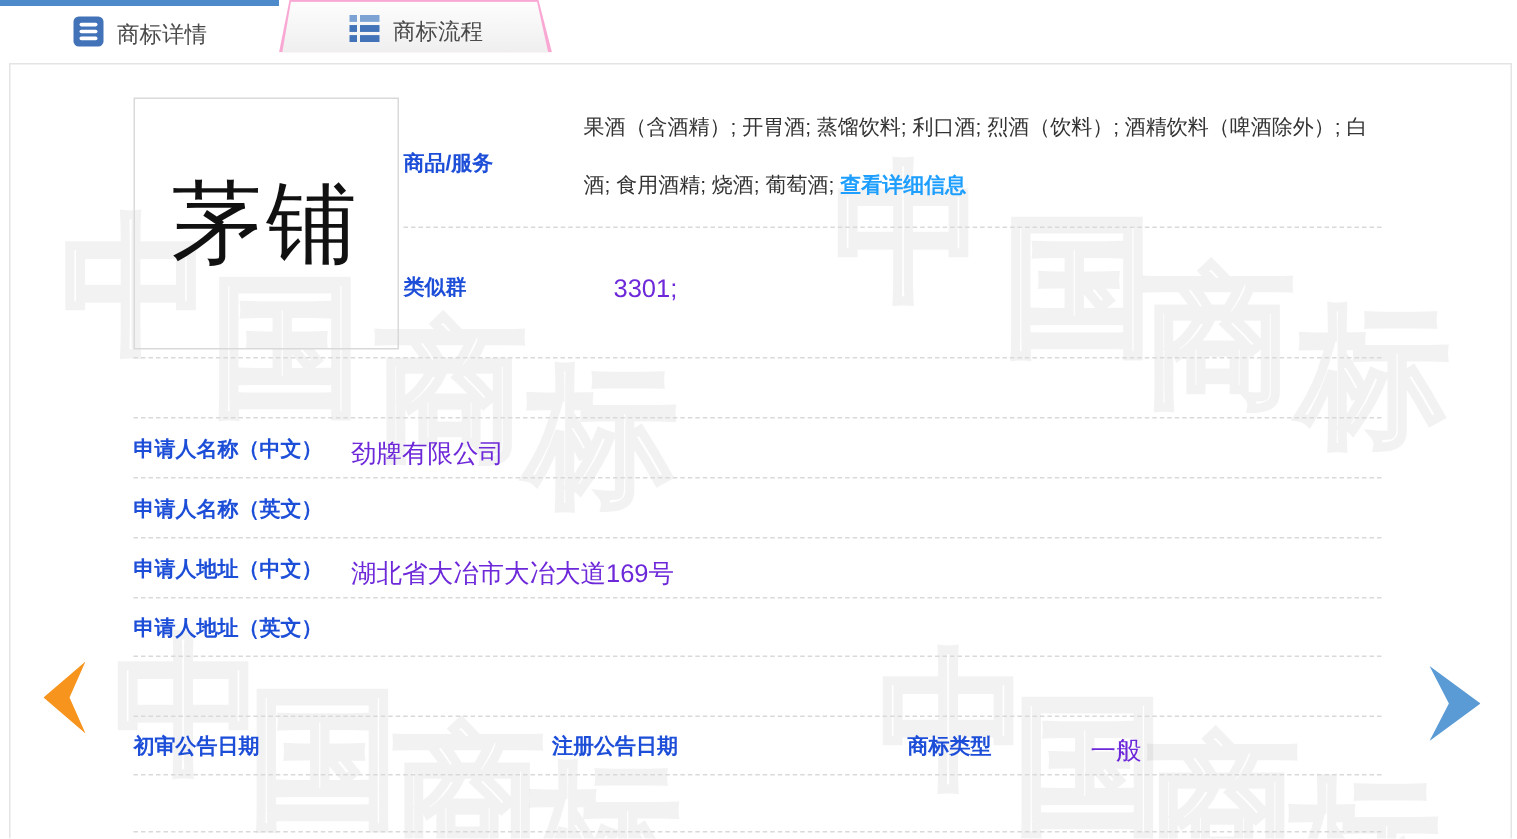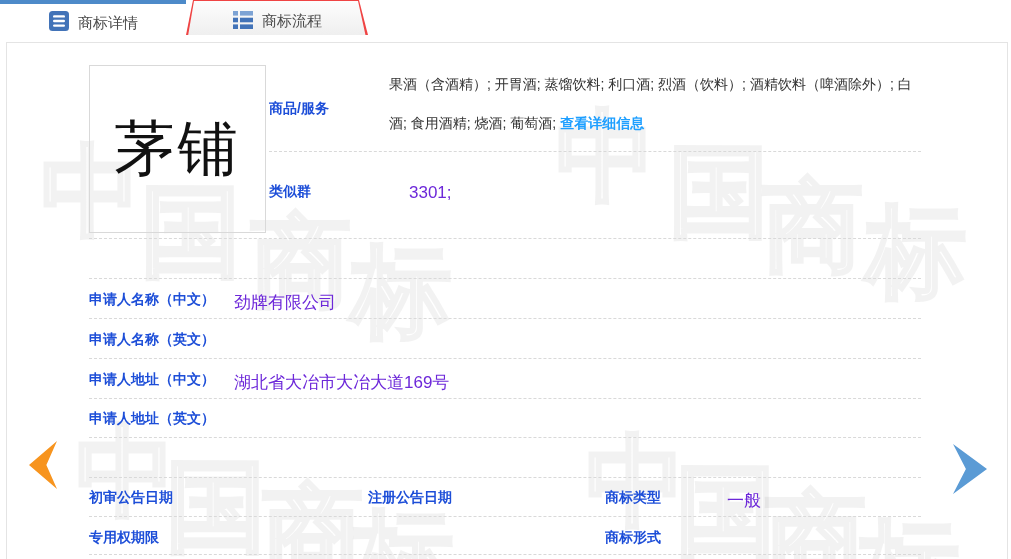--- a/index.html
+++ b/index.html
@@ -6,21 +6,21 @@
   html,body { width:1011px; height:559px; background:#fff; overflow:hidden;
               font-family:"Liberation Sans", sans-serif; }
   .stage { position:relative; width:1011px; height:559px; background:#fff; }
 
   
   .tabs { position:absolute; left:0; top:0; width:1011px; height:42px; }
   .tab-active { position:absolute; left:0; top:0; width:186px; height:42px; background:#fff; cursor:pointer;padding-left:38px; }
   .tab-active .topbar { position:absolute; left:0; top:0; width:100%; height:4px; background:var(--accent-blue); }
   .tab-inner { position:absolute; left:0; top:4px; width:100%; height:38px;
                display:flex; align-items:center; justify-content:center; gap:8px; }
-  .tab-flow-border { position:absolute; left:186px; top:0; width:182px; height:35px; background:#ef4444;
+  .tab-flow-border { position:absolute; left:186px; top:0; width:182px; height:35px; background:#f9a8d4;
                clip-path:polygon(7px 0, calc(100% - 9px) 0, 100% 100%, 0 100%); cursor:pointer; }
   .tab-flow { position:absolute; left:1px; top:1px; width:180px; height:41px;
                background:linear-gradient(#fdfdfd,#ececec);
                clip-path:polygon(7px 0, calc(100% - 9px) 0, 100% 100%, 0 100%);
                display:flex; align-items:center; justify-content:center; gap:8px; }
   .tab-label { font-size:15px; color:#4a4a4a; }
 
   
   .panel { position:absolute; left:6px; top:42px; width:1002px; height:517px;
            background:#fff; border:1px solid #e4e4e4; border-bottom:none; }
@@ -167,26 +167,20 @@
     <div class="row" style="top:446px">
       <span class="lbl c1">初审公告日期</span>
       <span class="val v1"></span>
       <span class="lbl c2">注册公告日期</span>
       <span class="val v2"></span>
       <span class="lbl c3">商标类型</span>
       <span class="val v3">一般</span>
     </div>
     <div class="divider div-full" style="top:473px"></div>
 
-    <div class="row" style="top:486px">
-      <span class="lbl c1">专用权期限</span>
-      <span class="val v1"></span>
-      <span class="lbl c3">商标形式</span>
-      <span class="val v3"></span>
-    </div>
     <div class="divider div-full" style="top:511px"></div>
 
     <button class="arrow-btn arrow-prev">
       <div class="chev"></div>
     </button>
     <button class="arrow-btn arrow-next">
       <div class="chev"></div>
     </button>
 
   </div>

